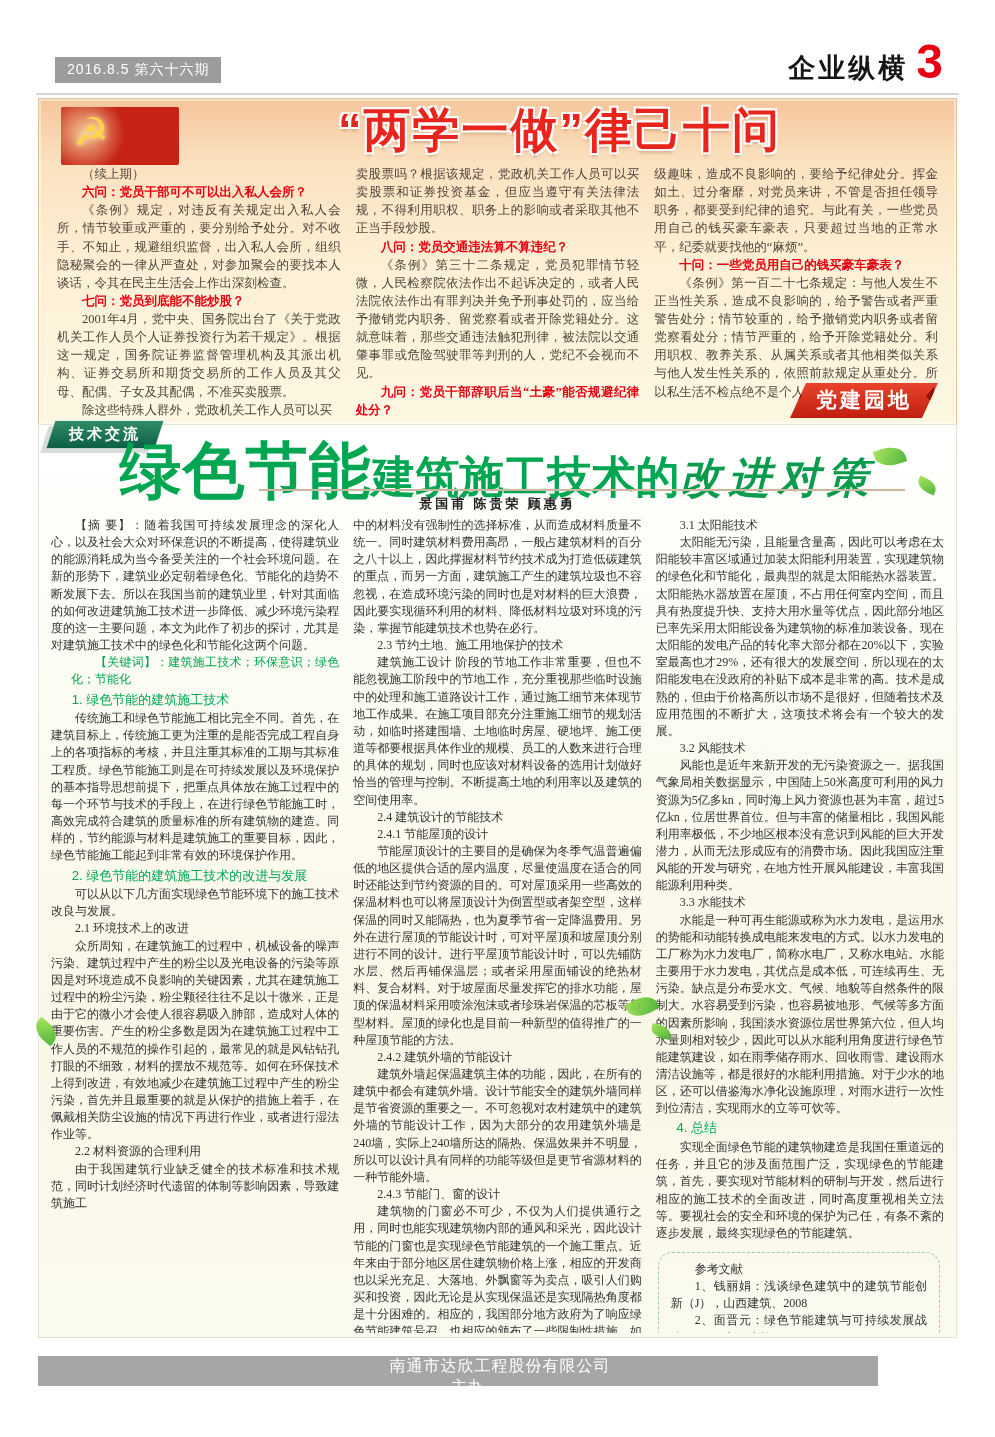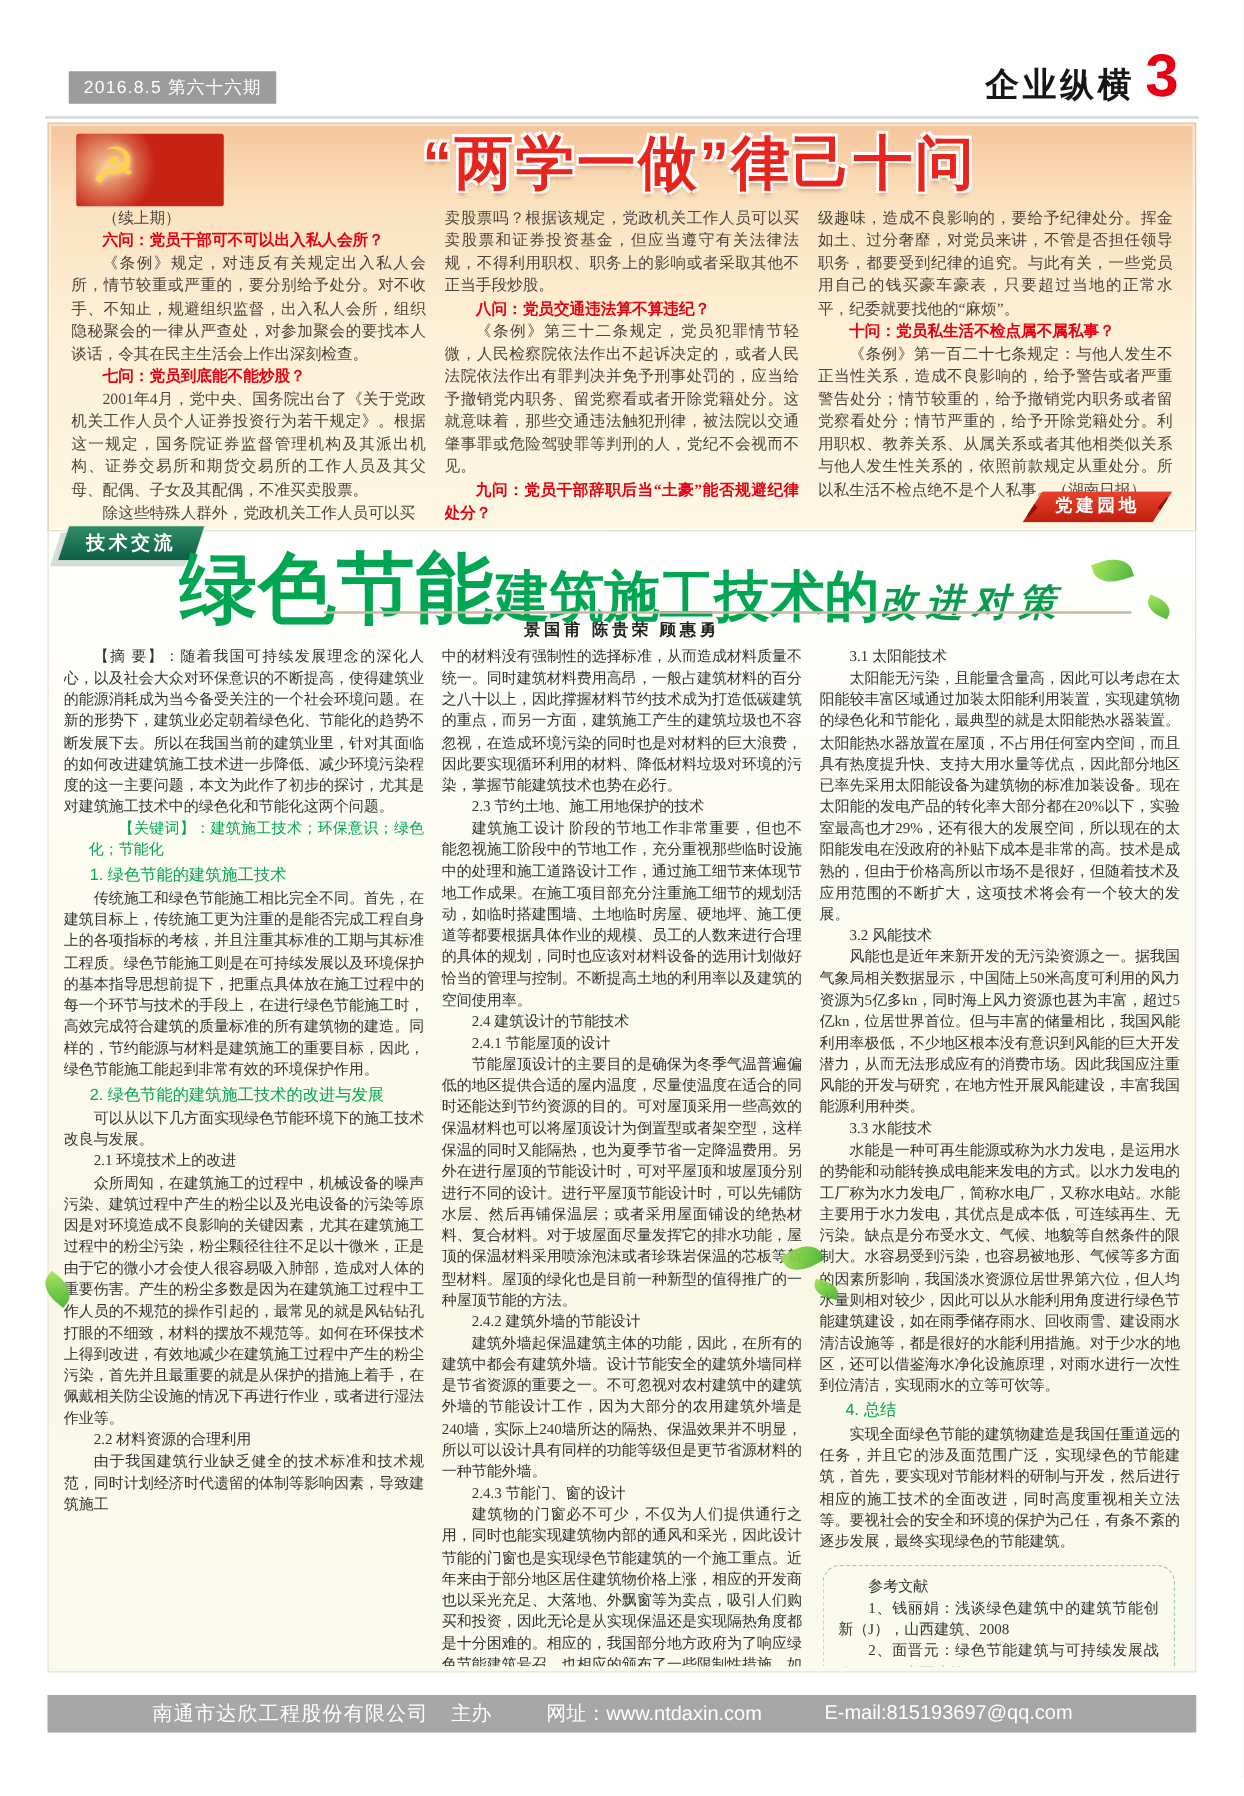--- a/index.html
+++ b/index.html
@@ -44,21 +44,21 @@
     text-shadow:-2px -2px 0 #fff, 2px -2px 0 #fff, -2px 2px 0 #fff, 2px 2px 0 #fff, 0 4px 3px rgba(120,60,20,.25);
     white-space:nowrap;
   }
   .a1-cols { position:absolute; left:18px; right:18px; top:66px; bottom:6px; display:flex; gap:15px; overflow:hidden; }
   .a1 .col { flex:1; font-size:12.5px; line-height:1.45; color:#4f443c; text-align:justify; overflow:hidden; }
   .a1 .blk { text-indent:2em; }
   .a1 .blk.ni { text-indent:0; }
   .a1 .blk.q { color:#e60012; font-weight:bold; }
   .a1-badge {
     position:absolute; right:18px; bottom:6px;
-    font-family:"Liberation Sans", sans-serif; font-size:14px; font-weight:bold; letter-spacing:3px; color:#fff;
+    font-family:"Liberation Sans", sans-serif; font-size:21px; font-weight:bold; letter-spacing:3px; color:#fff;
     background:linear-gradient(180deg,#e8432b,#c01f10); padding:3px 26px 4px;
     clip-path:polygon(16px 0, 100% 0, calc(100% - 16px) 100%, 0 100%);
   }
   .a1-badge::before { content:""; position:absolute; left:4px; top:4px; border-top:9px solid transparent; border-bottom:9px solid transparent; border-left:8px solid #8f1408; }
   .a1-badge::after  { content:""; position:absolute; right:4px; top:4px; border-top:9px solid transparent; border-bottom:9px solid transparent; border-right:8px solid #8f1408; }
 
   
   .a2 {
     position:absolute; left:38px; top:424px; width:919px; height:914px;
     background:linear-gradient(180deg,#ffffff 0%, #fdfcf3 28%, #f9f7e6 68%, #fbfaef 100%);
@@ -67,41 +67,41 @@
   .a2-badge {
     position:absolute; left:12px; top:-4px; transform:skewX(-18deg);
     background:linear-gradient(180deg,#2f8d67,#0c5f45); color:#fff; padding:4px 18px;
     font:bold 15px "Liberation Sans", sans-serif; letter-spacing:3px;
     box-shadow:-5px 5px 0 rgba(140,160,150,.35), 0 0 0 1px #e8f2ec;
   }
   .a2-badge > span { display:inline-block; transform:skewX(18deg); }
   .a2-title { position:absolute; left:0; right:0; top:4px; text-align:center; white-space:nowrap; }
   .a2-title .t-main { font-family:"Liberation Sans", sans-serif; font-size:62px; font-weight:900; color:#00a651; letter-spacing:1px; }
   .a2-title .t-rest { font-family:"Liberation Sans", sans-serif; font-size:44px; font-weight:700; color:#00a651; }
-  .a2-title .t-script { font-size:30px; font-weight:bold; font-style:italic; color:#0b9b4c; letter-spacing:7px; }
+  .a2-title .t-script { font-size:42px; font-weight:bold; font-style:italic; color:#0b9b4c; letter-spacing:7px; }
   .a2-underline { position:absolute; left:220px; width:646px; top:64px; height:2px; background:#c9b89d; }
   .a2-authors { position:absolute; left:0; right:0; top:70px; text-align:center; font-size:13px; font-weight:bold; color:#222; letter-spacing:3px; }
   .a2-cols { position:absolute; left:12px; right:12px; top:92px; bottom:4px; display:flex; gap:14px; overflow:hidden; }
   .a2 .col { flex:1; font-size:12px; line-height:1.43; color:#333; text-align:justify; overflow:hidden; position:relative; }
   .a2 .blk { text-indent:2em; }
   .a2 .blk.ni { text-indent:0; }
   .a2 .blk.h1 { color:#00a651; font-weight:normal; font-size:13px; font-family:"Liberation Sans", sans-serif; text-indent:1.6em; margin:2px 0 1px; }
   .a2 .blk.kw { color:#00a651;margin-left:20px; }
   .refs { margin:10px 4px 0 2px; border:1px dashed #9ccfae; border-radius:14px; padding:8px 12px 14px; }
   .refs p { text-indent:2em; }
 
   
   .leaf { position:absolute; background:linear-gradient(135deg,#9fe24e,#3fae29); border-radius:0 70% 0 70%; opacity:.9; }
   .wm-tri { position:absolute; width:0; height:0; pointer-events:none; }
   .wm-char { position:absolute; font-size:240px; font-weight:bold; color:rgba(40,40,40,.045); pointer-events:none; line-height:1; }
 
   
   .footer {
-    position:absolute; left:38px; top:1356px; width:919px; height:30px; background:#a6a6a6;
-    color:#fff; display:flex; align-items:center; font-family:"Liberation Sans", sans-serif; font-size:16px;
+    position:absolute; left:38px; top:1356px; width:840px; height:30px; background:#a6a6a6;
+    color:#fff; display:flex; align-items:center; font-family:"Liberation Sans", sans-serif; font-size:16px;flex-direction:column;
   }
   .footer .f-company { margin-left:84px; letter-spacing:1px; }
   .footer .f-role    { margin-left:18px; }
   .footer .f-site    { margin-left:44px; }
   .footer .f-mail    { margin-left:50px; }
 </style>
 </head>
 <body>
 
 <div id="page">
@@ -137,21 +137,21 @@
           <p class="blk p">除这些特殊人群外，党政机关工作人员可以买</p>
         </div>
       <div class="col">
           <p class="blk p ni">卖股票吗？根据该规定，党政机关工作人员可以买卖股票和证券投资基金，但应当遵守有关法律法规，不得利用职权、职务上的影响或者采取其他不正当手段炒股。</p>
           <p class="blk q">八问：党员交通违法算不算违纪？</p>
           <p class="blk p">《条例》第三十二条规定，党员犯罪情节轻微，人民检察院依法作出不起诉决定的，或者人民法院依法作出有罪判决并免予刑事处罚的，应当给予撤销党内职务、留党察看或者开除党籍处分。这就意味着，那些交通违法触犯刑律，被法院以交通肇事罪或危险驾驶罪等判刑的人，党纪不会视而不见。</p>
           <p class="blk q">九问：党员干部辞职后当“土豪”能否规避纪律处分？</p>
         </div>
       <div class="col">
           <p class="blk p ni">级趣味，造成不良影响的，要给予纪律处分。挥金如土、过分奢靡，对党员来讲，不管是否担任领导职务，都要受到纪律的追究。与此有关，一些党员用自己的钱买豪车豪表，只要超过当地的正常水平，纪委就要找他的“麻烦”。</p>
-          <p class="blk q">十问：党员私生活不检点属不属私事？</p>
+          <p class="blk q">十问：一些党员用自己的钱买豪车豪表？</p>
           <p class="blk p">《条例》第一百二十七条规定：与他人发生不正当性关系，造成不良影响的，给予警告或者严重警告处分；情节较重的，给予撤销党内职务或者留党察看处分；情节严重的，给予开除党籍处分。利用职权、教养关系、从属关系或者其他相类似关系与他人发生性关系的，依照前款规定从重处分。所以私生活不检点绝不是个人私事。（湖南日报）</p>
         </div>
     </div>
     <div class="a1-badge">党建园地</div>
   </div>
 
   <div class="a2">
     <div class="a2-badge"><span>技术交流</span></div>
     <div class="a2-title">
       <span class="t-main">绿色节能</span><span class="t-rest">建筑施工技术的</span><span class="t-script">改进对策</span>

